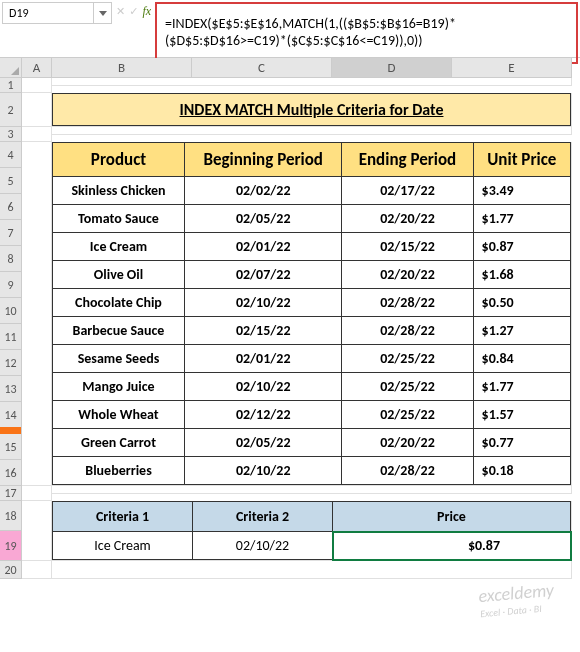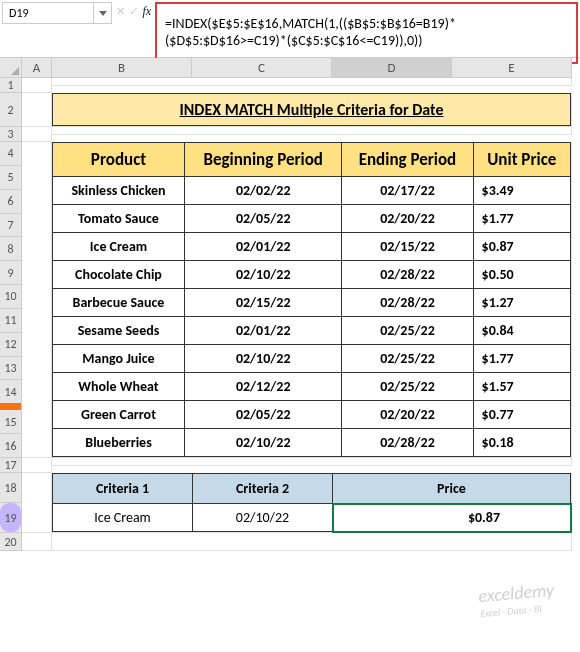--- a/index.html
+++ b/index.html
@@ -3,21 +3,21 @@
 <meta charset="utf-8">
 <style>
 * { box-sizing: border-box; margin: 0; padding: 0; }
 body { font-family: Calibri, Arial, sans-serif; font-size: 14px; background: #fff; width: 580px; height: 652px; overflow: hidden; position: relative; }
 
 .top-bar { display: flex; align-items: flex-start; height: 58px; border-bottom: 1px solid #ccc; padding: 2px; gap: 4px; }
 .name-box { display: flex; align-items: center; background: #fff; border: 1px solid #ccc; height: 22px; }
 .name-box-text { width: 90px; padding: 0 6px; font-size: 12px; }
 .name-box-arrow { width: 18px; height: 100%; border-left: 1px solid #ccc; display: flex; align-items: center; justify-content: center; }
 .fx-group { display: flex; align-items: center; gap: 4px; color: #999; font-size: 12px; padding-top: 2px; }
-.fx-label { font-style: italic; font-family: 'Times New Roman', serif; color: #0f172a; }
+.fx-label { font-style: italic; font-family: 'Times New Roman', serif; color: #4d7c0f; }
 .formula-box { flex: 1; border: 2px solid #d63c3c; padding: 12px 8px; font-size: 14px; line-height: 1.2; word-wrap: break-word; }
 
 .grid { display: grid; grid-template-columns: 22px 30px 140px 140px 120px 120px; }
 .col-header { background: #e6e6e6; border-right: 1px solid #ccc; border-bottom: 1px solid #ccc; text-align: center; font-size: 13px; color: #555; padding: 2px 0; }
 .row-header { background: #e6e6e6; border-right: 1px solid #ccc; border-bottom: 1px solid #ccc; text-align: center; font-size: 12px; color: #555; display: flex; align-items: center; justify-content: center; }
 .col-header.active, .row-header.active { background: #d0d0d0; }
 .select-all { background: #e6e6e6; border-right: 1px solid #ccc; border-bottom: 1px solid #ccc; position: relative; }
 .select-all::after { content: ''; position: absolute; right: 2px; bottom: 2px; width: 0; height: 0; border-left: 8px solid transparent; border-bottom: 8px solid #aaa; }
 .cell { border-right: 1px solid #e0e0e0; border-bottom: 1px solid #e0e0e0; padding: 0; background: #fff; }
 
@@ -124,20 +124,26 @@
     <td>02/20/22</td>
     <td class="right">$1.77</td>
           </tr>
           <tr>
     <td>Ice Cream</td>
     <td>02/01/22</td>
     <td>02/15/22</td>
     <td class="right">$0.87</td>
           </tr>
           <tr>
+    <td>Olive Oil</td>
+    <td>02/07/22</td>
+    <td>02/20/22</td>
+    <td class="right">$1.68</td>
+          </tr>
+          <tr>
     <td>Chocolate Chip</td>
     <td>02/10/22</td>
     <td>02/28/22</td>
     <td class="right">$0.50</td>
           </tr>
           <tr>
     <td>Barbecue Sauce</td>
     <td>02/15/22</td>
     <td>02/28/22</td>
     <td class="right">$1.27</td>
@@ -176,21 +182,21 @@
     </table>
   </div>
 
   <div class="row-header">17</div>
   <div class="cell"></div>
   <div class="cell" style="grid-column: 3 / 7; height:8px;"></div>
 
   <div class="row-header" style="grid-row: span 2;">
     <div style="display:flex;flex-direction:column;height:100%;width:100%;">
       <div style="flex:1;display:flex;align-items:center;justify-content:center;border-bottom:1px solid #ccc;">18</div>
-      <div class="active" style="flex:1;display:flex;align-items:center;justify-content:center;background:#c4b5fd;border-radius:9px;">19</div>
+      <div class="active" style="flex:1;display:flex;align-items:center;justify-content:center;background:#f9a8d4;">19</div>
     </div>
   </div>
   <div class="cell" style="grid-row: span 2;"></div>
   <div class="cell table-area" style="grid-row: span 2;">
     <table class="criteria-table">
       <thead>
         <tr>
           <th style="width:140px;">Criteria 1</th>
           <th style="width:140px;">Criteria 2</th>
           <th colspan="2">Price</th>

